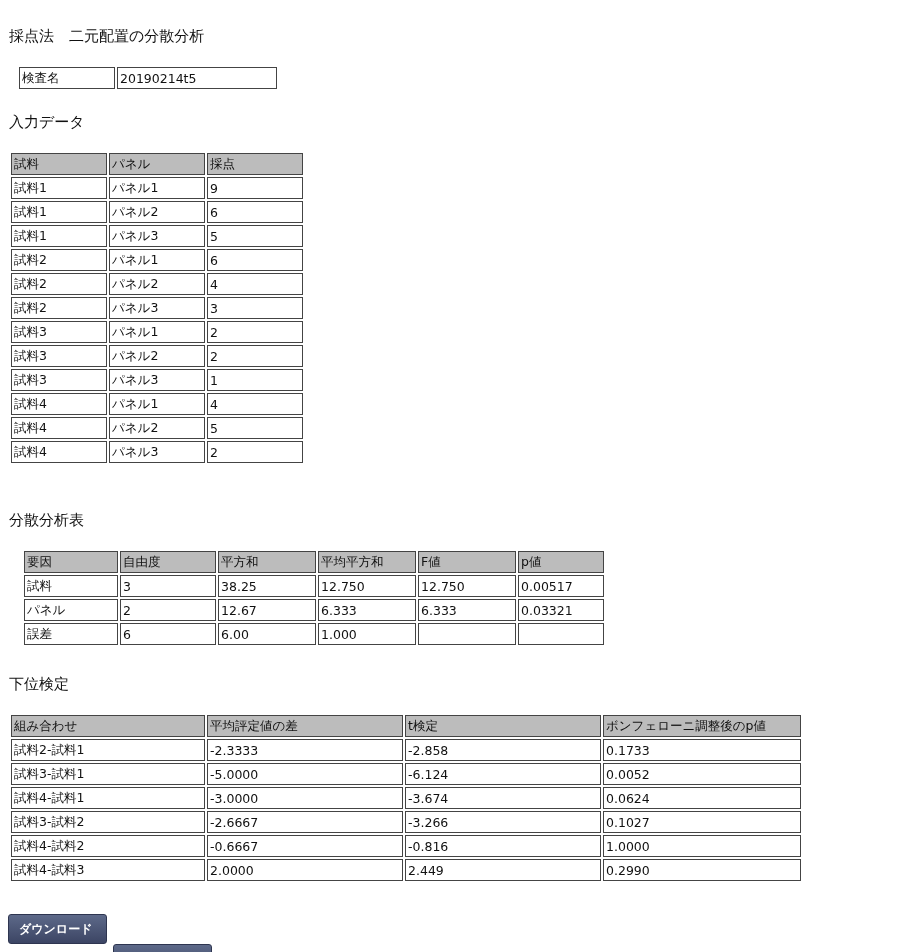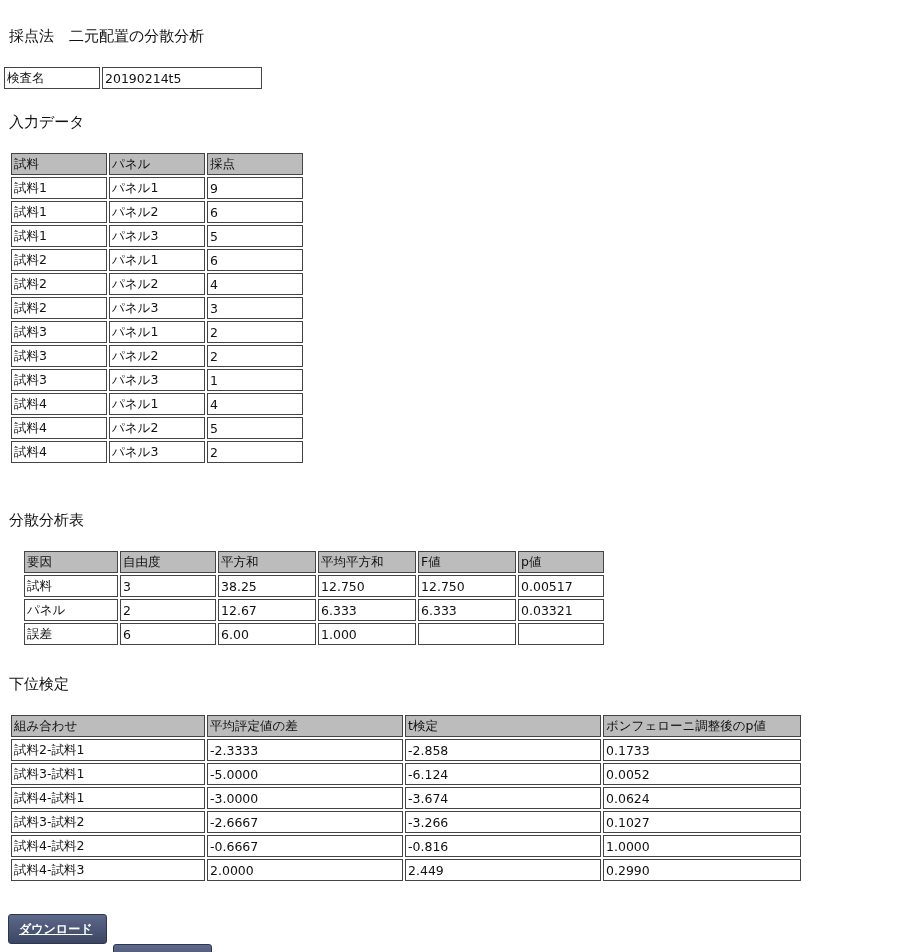--- a/index.html
+++ b/index.html
@@ -15,29 +15,29 @@
     font-weight: normal; vertical-align: middle; white-space: nowrap; box-sizing: border-box;
   }
   th { background: #bcbcbc; }
   td { background: #ffffff; }
   .btn {
     position: absolute; top: 914px; height: 30px; width: 99px;
     border: 1px solid #2e3550; border-radius: 3px;
     background: linear-gradient(#5d6989, #3c4564);
     color: #fff; font-weight: bold; font-size: 12px;
     font-family: "DejaVu Sans", "Liberation Sans", sans-serif;
-    text-align: left; padding: 0 10px; box-sizing: border-box; cursor: pointer; text-decoration: underline;
+    text-align: left; padding: 0 10px; box-sizing: border-box; cursor: pointer;
   }
 </style>
 </head>
 <body>
 
 <h1 class="h" style="top:27px;">採点法　二元配置の分散分析</h1>
 
-<table style="left:2px; top:65px;">
+<table style="left:17px; top:65px;">
   <tbody>
       <tr>
     <td style="width:96px;">検査名</td>
     <td style="width:160px;">20190214t5</td>
   </tr>
 </tbody>
   </table>
 
 <h2 class="h" style="top:113px;">入力データ</h2>
 

